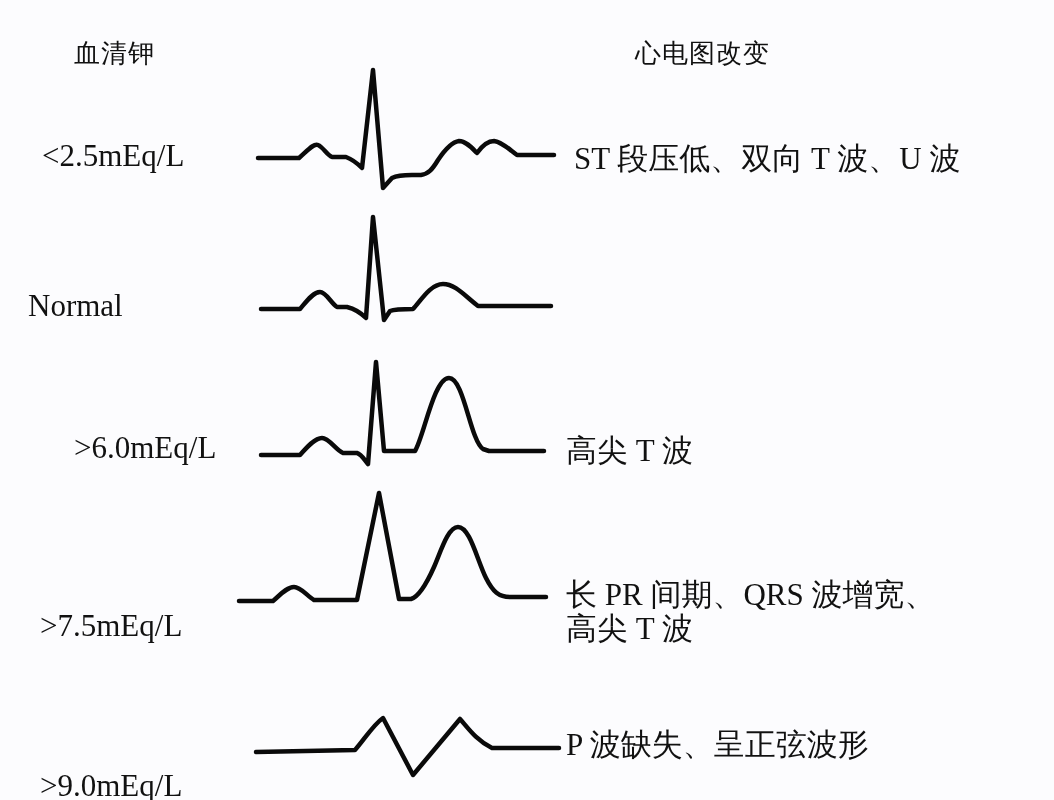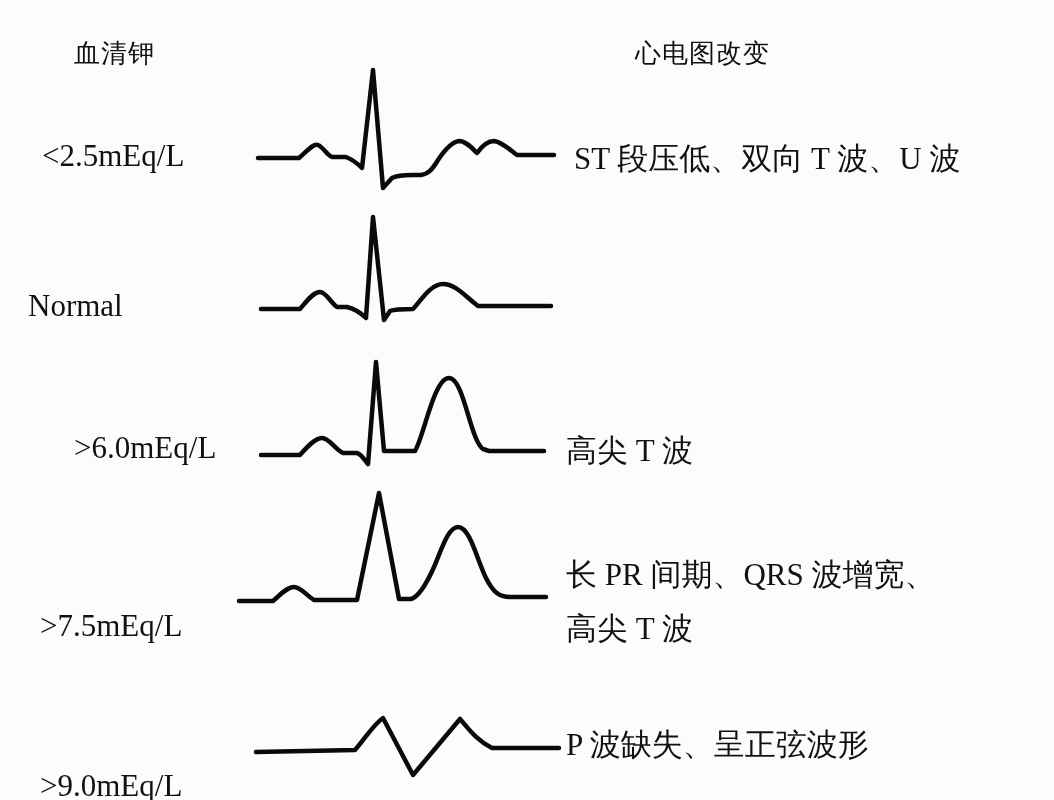--- a/index.html
+++ b/index.html
@@ -61,21 +61,21 @@
   <div class="header" style="left:635px; top:36px;">心电图改变</div>
 
   <div class="level" style="left:42px; top:138px;">&lt;2.5mEq/L</div>
   <div class="level" style="left:28px; top:288px;">Normal</div>
   <div class="level" style="left:42px; top:430px;margin-left:32px;">&gt;6.0mEq/L</div>
   <div class="level" style="left:40px; top:608px;">&gt;7.5mEq/L</div>
   <div class="level" style="left:40px; top:734px;margin-top:34px;">&gt;9.0mEq/L</div>
 
   <div class="desc" style="left:574px; top:128px;">ST 段压低、双向 T 波、U 波</div>
   <div class="desc" style="left:566px; top:420px;">高尖 T 波</div>
-  <div class="desc" style="left:566px; top:544px;">长 PR 间期、QRS 波增宽、</div>
+  <div class="desc" style="left:566px; top:564px;">长 PR 间期、QRS 波增宽、</div>
   <div class="desc" style="left:566px; top:598px;">高尖 T 波</div>
   <div class="desc" style="left:566px; top:714px;">P 波缺失、呈正弦波形</div>
 
   <svg class="ecg" viewBox="0 0 1054 800">
 
     <path d="M258,158 L299,158 C308,150 314,143 318,145 C323,147 327,155 332,157
          L346,157 C354,160 358,164 362,168 L373,70 L383,188
          L392,178 C398,175 404,175 412,175 L421,175
          C428,174 432,170 438,160 C446,148 452,142 459,141
          C466,141 472,148 477,153 C482,146 488,141 494,141

